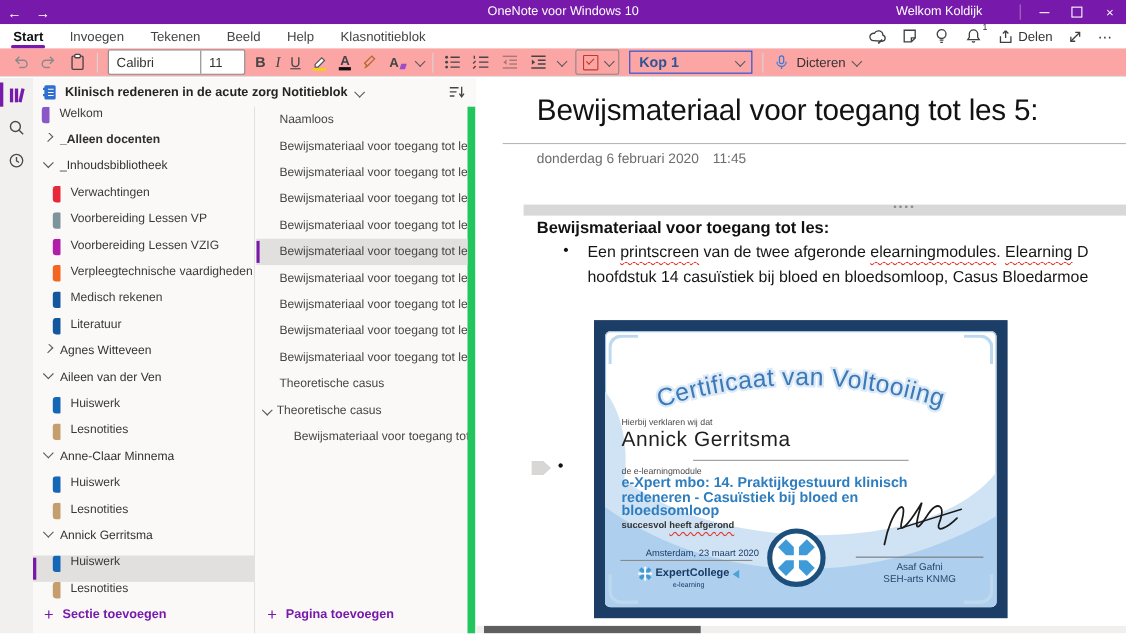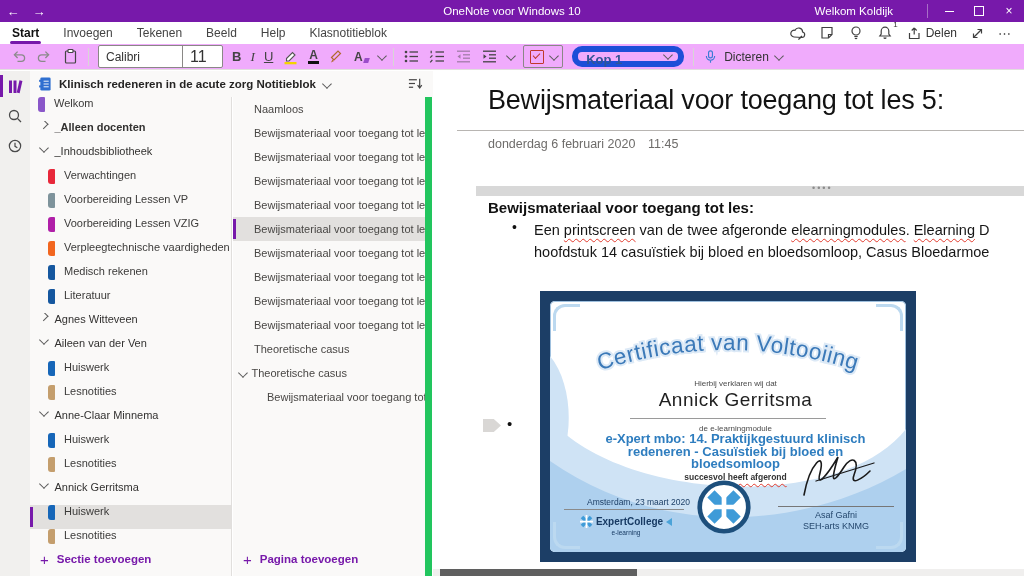--- a/index.html
+++ b/index.html
@@ -27,40 +27,40 @@
   .rtab{padding:0 12px;height:100%;display:flex;align-items:center;position:relative}
   .rtab.active{color:#111;font-weight:bold}
   .rtab.active::after{content:'';position:absolute;left:10px;right:10px;bottom:0;height:3px;background:#7719aa;border-radius:2px}
   .tabicons{margin-left:auto;display:flex;align-items:center;gap:13px;padding-right:12px;color:#404040}
   .badge{position:relative}
   .badge sup{position:absolute;top:-5px;right:-5px;font-size:8px;color:#333}
   .delen{display:flex;align-items:center;gap:4px;font-size:12px;color:#333}
   .dots3{font-size:13px;letter-spacing:1px;color:#333}
 
   
-  .toolbar{position:absolute;left:0;top:44px;width:1024px;height:26px;background:#f0abfc;border-bottom:1px solid #e1dfdd;
+  .toolbar{position:absolute;left:0;top:44px;width:1024px;height:26px;background:#fca5a5;border-bottom:1px solid #e1dfdd;
            display:flex;align-items:center;gap:9px;padding-left:10px;box-sizing:border-box;font-size:13px;color:#444}
   .tsep{width:1px;height:18px;background:#d8d6d4}
   .fontbox{display:flex;align-items:center;border:1px solid #8a8886;border-radius:2px;height:21px;background:#fff}
   .fontname{width:76px;padding-left:7px;font-size:12px;color:#333}
   .fontdiv{width:1px;height:21px;background:#8a8886}
-  .fontsize{width:32px;padding-left:7px;font-size:16px;color:#333}
+  .fontsize{width:32px;padding-left:7px;font-size:12px;color:#333}
   .bld{font-weight:bold;font-size:13px}
   .ita{font-style:italic;font-family:"Liberation Serif",serif;font-size:13.5px}
   .und{text-decoration:underline;font-size:13px}
   .fontA{font-weight:bold;font-size:12px;border-bottom:3px solid #111;line-height:1.05;padding:0 1px}
   .clearA{font-weight:bold;font-size:12px;position:relative;padding-right:6px}
   .clearA::after{content:'';position:absolute;right:0;bottom:1px;width:5px;height:5px;background:#9b4dca;transform:skewX(-18deg)}
   .chev{display:inline-block;width:5.5px;height:5.5px;border-right:1.3px solid #5a5a5a;border-bottom:1.3px solid #5a5a5a;
         transform:rotate(45deg) translateY(-1px)}
   .chev.r{transform:rotate(-45deg)}
   .chk-box{display:flex;align-items:center;gap:6px;border:1px solid #8a8886;border-radius:2px;height:21px;padding:0 6px}
   .todo{width:12px;height:12px;border:1.4px solid #c0392b;border-radius:1px;position:relative}
   .todo::after{content:'';position:absolute;left:2px;top:2.5px;width:6px;height:3px;border-left:1.6px solid #c0392b;border-bottom:1.6px solid #c0392b;transform:rotate(-45deg)}
-  .kopbox{display:flex;border:6px solid #1d4ed8;border-radius:10px;height:21px;width:112px;padding:0 8px;box-sizing:border-box}
+  .kopbox{display:flex;align-items:center;border:1px solid #1d4ed8;border-radius:0;height:21px;width:112px;padding:0 8px;box-sizing:border-box}
   .koptxt{color:#2f5496;font-weight:bold;font-size:13px;flex:1}
   .dicteren{display:flex;align-items:center;gap:6px;font-size:12px;color:#333}
   .dim{opacity:.45}
 
   
   .rail{position:absolute;left:0;top:71px;width:30px;bottom:0;background:#f1f0ee}
   .rail-item{height:30px;display:flex;align-items:center;justify-content:center;position:relative}
   .rail-item.active::before{content:'';position:absolute;left:0;top:4px;bottom:4px;width:2.5px;background:#7719aa}
 
   
@@ -113,21 +113,21 @@
 
   
   .cert{position:absolute;left:107px;top:220px;width:376px;height:271px;background:#1c3e66}
   .cert-card{position:absolute;inset:10px;background:#fff;border-radius:5px;box-shadow:inset 0 0 0 1px #9fc0de;overflow:hidden}
   .corner{position:absolute;width:24px;height:24px;border:0 solid #bcd9f0}
   .c-tl{left:3px;top:3px;border-left-width:3px;border-top-width:3px;border-top-left-radius:12px}
   .c-tr{right:3px;top:3px;border-right-width:3px;border-top-width:3px;border-top-right-radius:12px}
   .c-bl{left:3px;bottom:3px;border-left-width:3px;border-bottom-width:3px;border-bottom-left-radius:12px}
   .c-br{right:3px;bottom:3px;border-right-width:3px;border-bottom-width:3px;border-bottom-right-radius:12px}
   .swoosh{position:absolute;inset:0;width:100%;height:100%}
-  .cline{text-align:center;position:absolute;left:15px;right:0}
+  .cline{text-align:left;position:absolute;left:15px;right:0}
   .cert-declare{top:78px;font-size:8px;color:#4a4a4a}
   .cert-name{top:88px;font-size:19px;color:#1f1f1f;letter-spacing:.5px}
   .nline{position:absolute;left:80px;top:117px;width:196px;border-top:1px solid #9a9a9a}
   .cert-mlabel{top:123px;font-size:8px;color:#4a4a4a}
   .cert-module{top:132px;font-size:13px;line-height:12.5px;color:#2e7dbf;font-weight:bold}
   .cert-done{top:171px;font-size:8.5px;color:#333;font-weight:bold}
   .logo-circ{position:absolute;left:146px;top:178px}
   .cert-date{position:absolute;left:8px;top:196px;width:132px;text-align:right;font-size:8.5px;color:#1d3f66}
   .dline{position:absolute;left:14px;top:208px;width:120px;border-top:1px solid #8a8a8a}
   .eclogo{position:absolute;left:14px;top:214px;width:124px;display:flex;align-items:center;justify-content:center;gap:3px}

